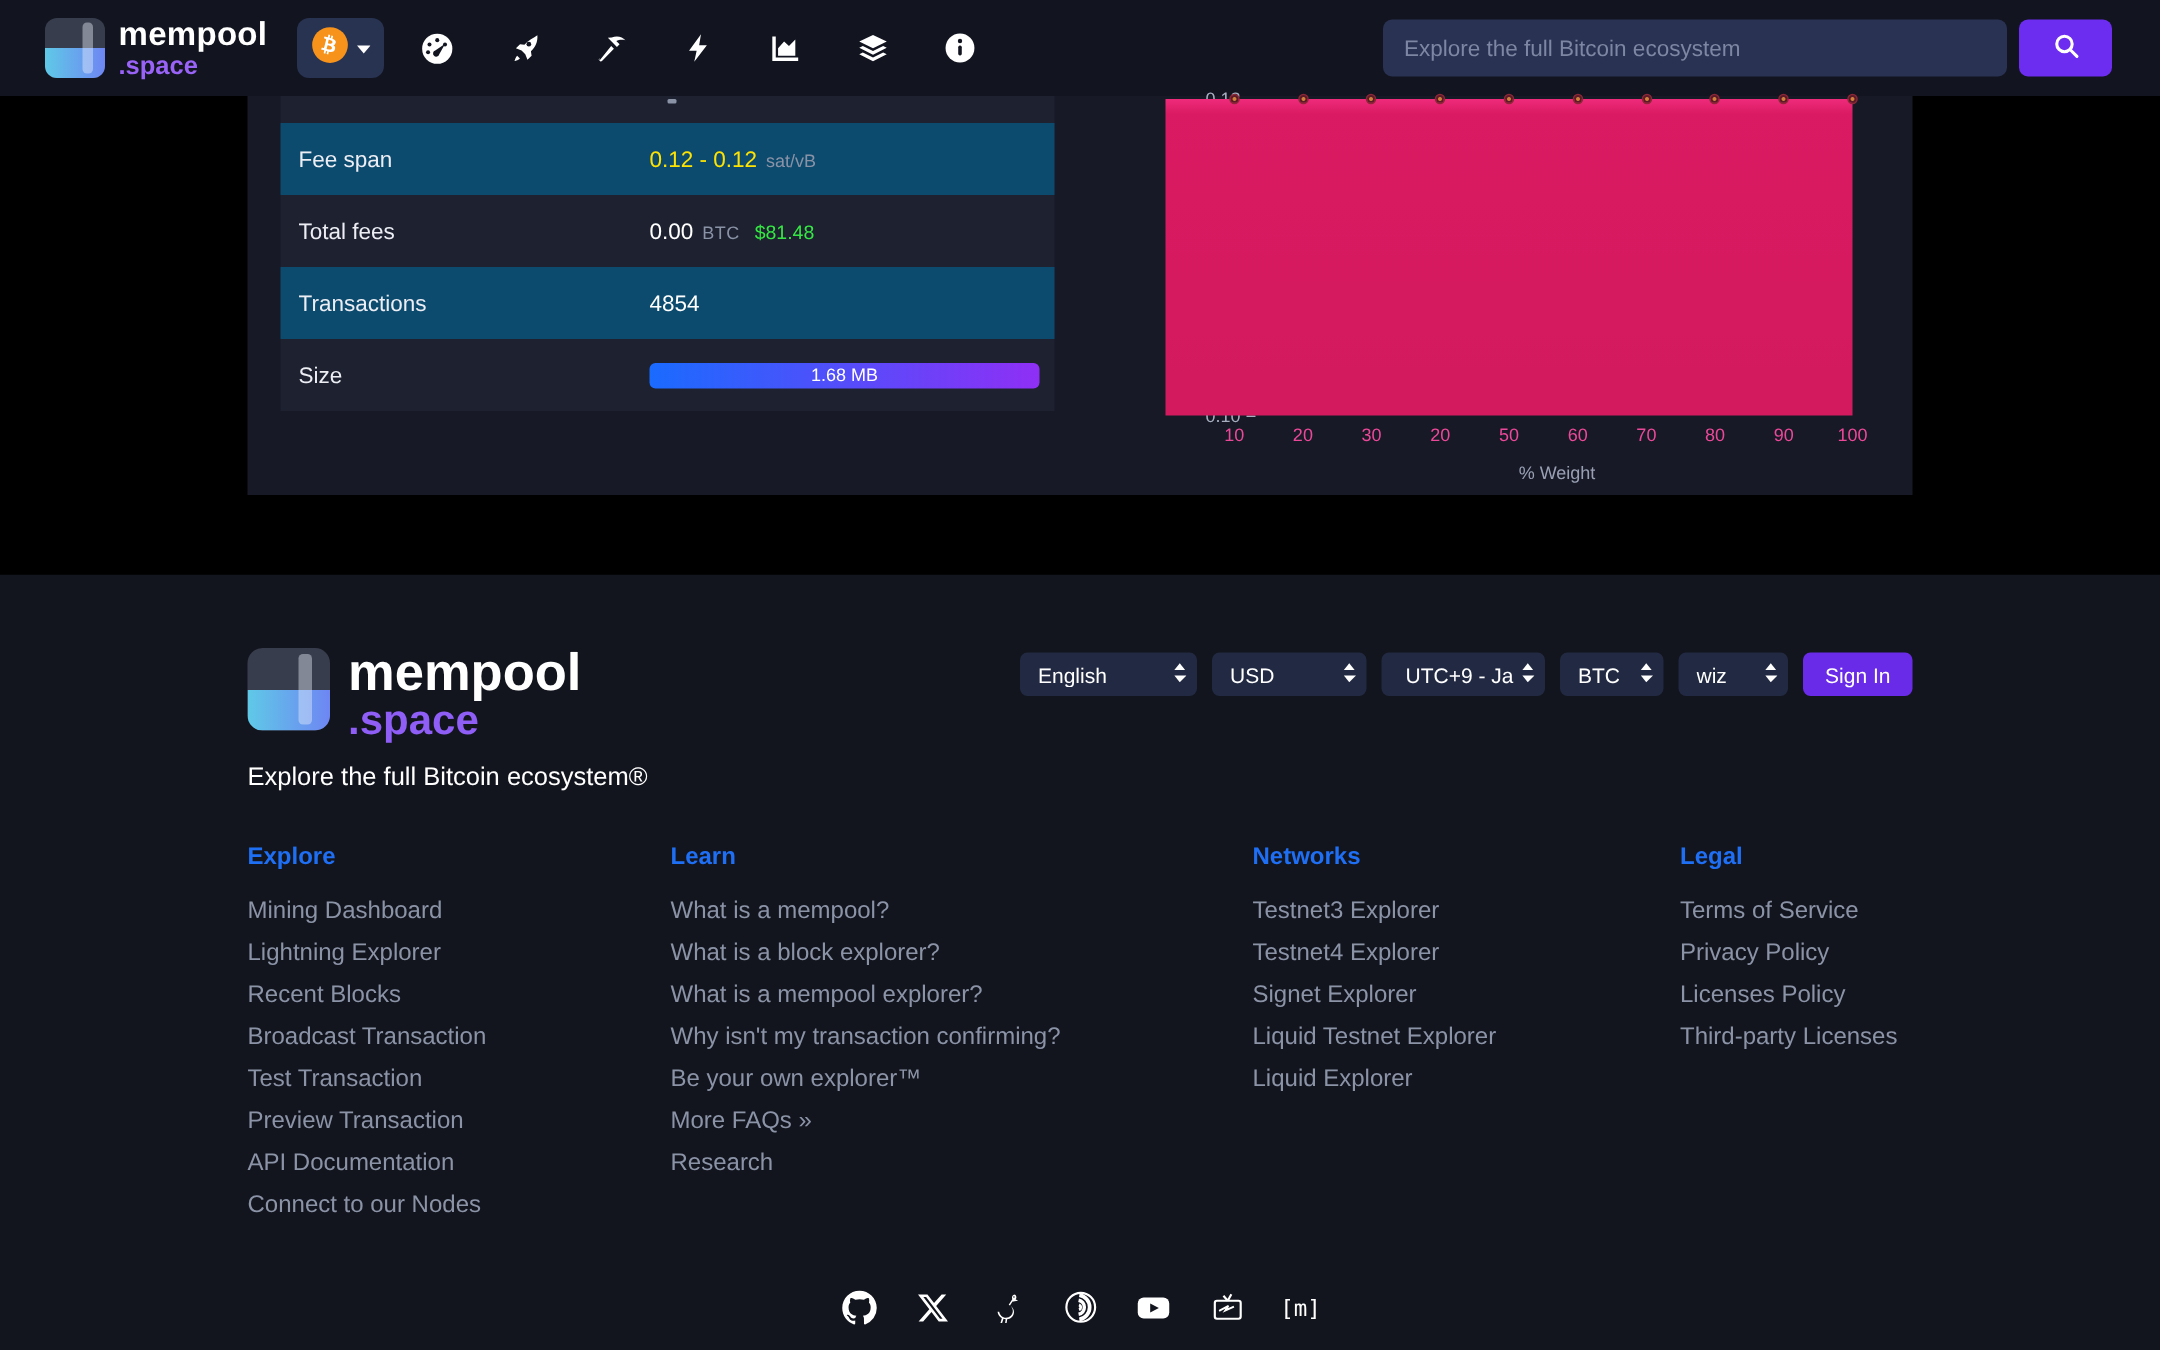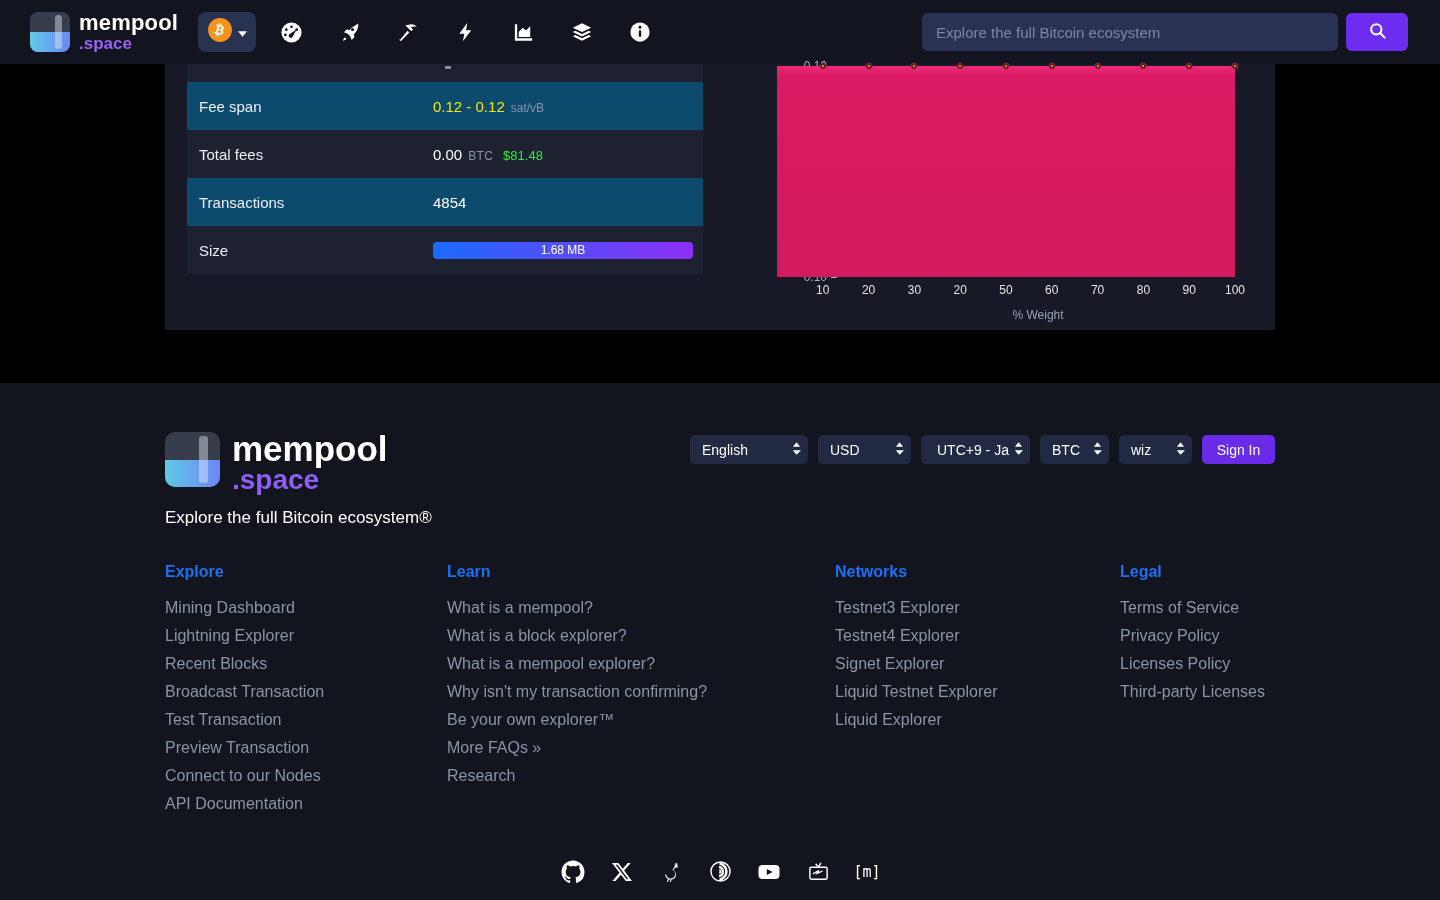--- a/index.html
+++ b/index.html
@@ -45,38 +45,38 @@
   .progress span { font-size:12px; color:#fff; }
 
   
   .chart { position:absolute; left:612px; top:2px; width:522px; height:262px; }
   .plot { position:relative; width:458px; height:211px; background:linear-gradient(180deg,#ee2b7b 0px,#da1a62 10px,#d31a5e 100%); }
   .dot { position:absolute; top:0; width:7px; height:7px; border-radius:50%; transform:translate(-50%,-50%); background:radial-gradient(circle,#d0813a 0 28%,#5c1b26 45%); border:1px solid #8e2737; }
   .ylab { position:absolute; width:44px; right:462px; display:flex; align-items:center; justify-content:flex-end; gap:4px; font-size:12px; color:#a6adbf; }
   .ylab .tick { display:inline-block; width:6px; height:1px; background:#a6adbf; }
   .ylab.top { top:-7px; } .ylab.bot { top:204px; }
   .xaxis { position:absolute; left:0; top:217px; width:458px; height:16px; }
-  .xtick { position:absolute; transform:translateX(-50%); font-size:12px; color:#e5e5e5; }
+  .xtick { position:absolute; transform:translateX(-50%); font-size:12px; color:#ec4899; }
   .xtitle { position:absolute; top:242px; width:100%; text-align:center; font-size:12px; color:#9aa0b4; }
 
   
   .footer { width:1440px; height:517px; background:#13151e; padding-top:49px; }
   .fwrap { width:1110px; margin-left:165px; }
   .ftop { display:flex; justify-content:space-between; align-items:flex-start; }
   .flogo { display:flex; align-items:flex-start; }
   .flogo .logo-sq { width:55px; height:55px; border-radius:10px; }
   .flogo-text { margin-left:12px; line-height:.95; }
   .flogo-name { font-size:35px; font-weight:bold; color:#fff; }
   .flogo-tld { font-size:28px; font-weight:bold; color:#8e5ef6; margin-top:2px; }
   .tagline { margin-top:14px; font-size:17px; color:#fff; }
 
   .controls { display:flex; gap:10px; margin-top:3px; align-items:center; }
   .sel { height:29px; background:#222a43; border-radius:5px; display:flex; align-items:center; justify-content:space-between; padding:0 7px 0 12px; color:#fff; font-size:14px; cursor:pointer; }
   .sel .val { white-space:nowrap; overflow:hidden; }
-  .sel-lang{width:118px;} .sel-cur{width:93px;} .sel-tz{width:109px;padding-left:16px;} .sel-unit{width:69px;} .sel-theme{width:73px;}
+  .sel-lang{width:118px;} .sel-cur{width:103px;} .sel-tz{width:109px;padding-left:16px;} .sel-unit{width:69px;} .sel-theme{width:73px;}
   .signin { width:73px; height:29px; background:#6a2be8; border:none; border-radius:5px; color:#fff; font-size:14px; cursor:pointer; }
 
   .fcols { display:grid; grid-template-columns:282px 388px 285px 1fr; margin-top:35px; }
   .fcol h3 { font-size:16px; font-weight:bold; color:#1f6ff5; margin-bottom:13px; }
   .fcol ul { list-style:none; }
   .fcol li { font-size:16px; color:#8b93a7; line-height:28px; cursor:pointer; }
 
   .social { display:flex; justify-content:center; align-items:center; gap:25px; margin-top:42px; }
   .soc { width:24px; height:24px; display:flex; align-items:center; justify-content:center; cursor:pointer; }
   .matrix { color:#fff; font-family:"DejaVu Sans Mono",monospace; font-size:15px; }
@@ -318,22 +318,22 @@
     <div class="fcols">
       <div class="fcol">
         <h3>Explore</h3>
         <ul>
             <li>Mining Dashboard</li>
             <li>Lightning Explorer</li>
             <li>Recent Blocks</li>
             <li>Broadcast Transaction</li>
             <li>Test Transaction</li>
             <li>Preview Transaction</li>
+            <li>API Documentation</li>
             <li>Connect to our Nodes</li>
-            <li>API Documentation</li>
           </ul>
       </div>
       <div class="fcol">
         <h3>Learn</h3>
         <ul>
             <li>What is a mempool?</li>
             <li>What is a block explorer?</li>
             <li>What is a mempool explorer?</li>
             <li>Why isn't my transaction confirming?</li>
             <li>Be your own explorer™</li>

